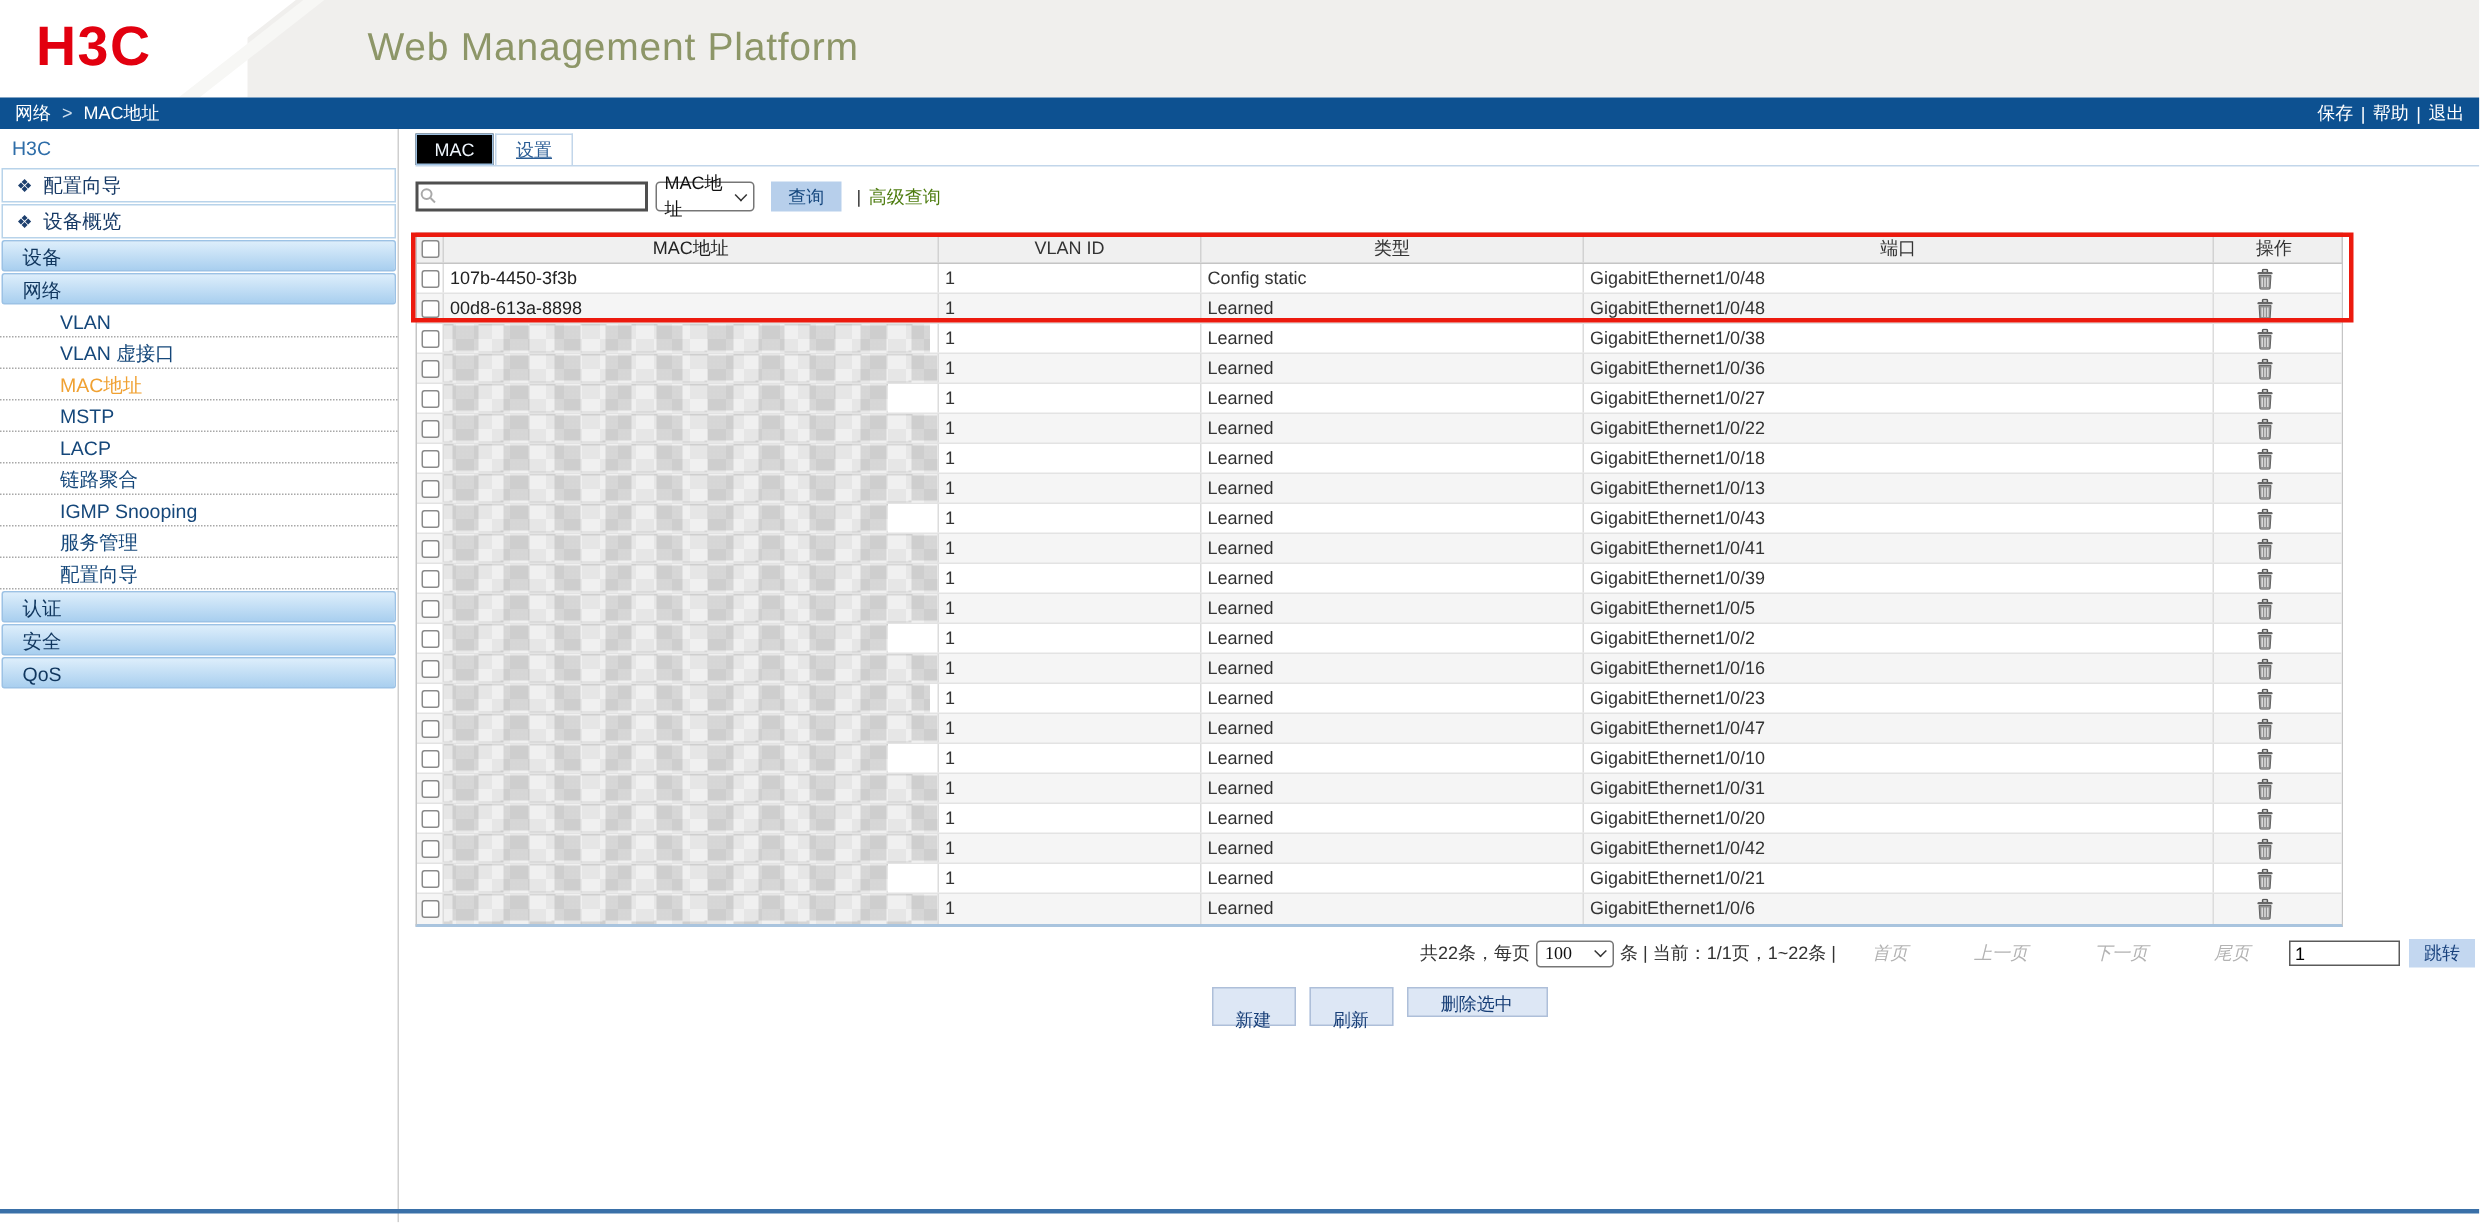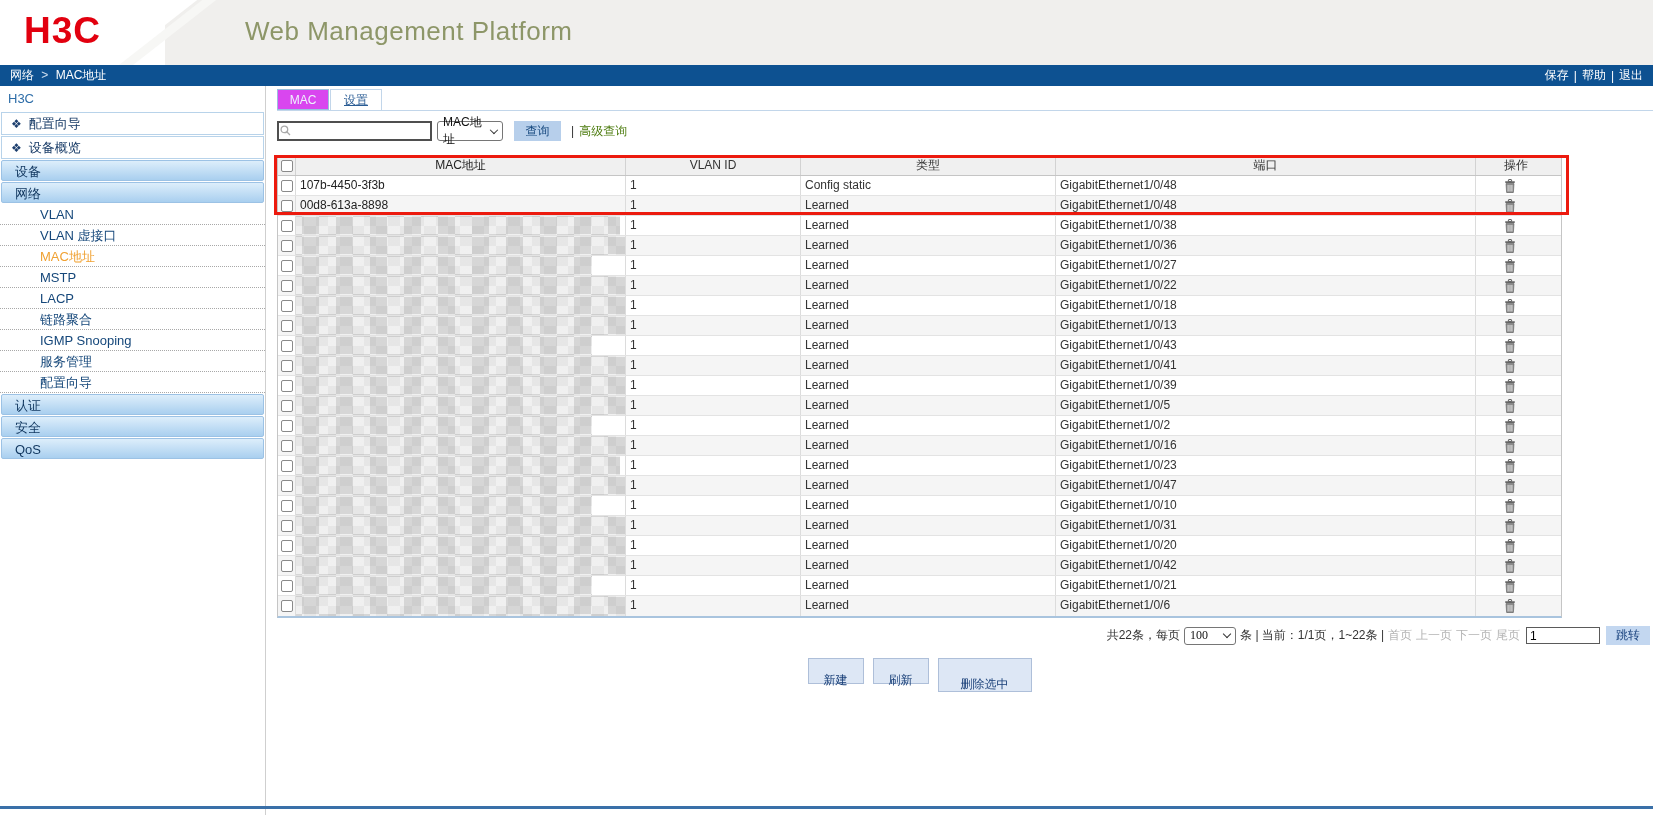--- a/index.html
+++ b/index.html
@@ -29,21 +29,21 @@
   .sb-boxed .diamond { color:#1d3f6e; font-size:12px; margin-right:7px; }
   .sb-header { height:21px; line-height:21px; margin:1px 1px 1px 1px; border:1px solid #9cc2e5; border-radius:2px; background:linear-gradient(#ddeefb,#a9cfef); color:#10365e; padding-left:13px; cursor:pointer; }
   .sb-sub { height:21px; line-height:21px; padding-left:40px; border-bottom:1px dotted #a8a8a8; color:#15477a; cursor:pointer; }
   .sb-sub.active { color:#f0a132; }
 
   
   .content { position:absolute; left:267px; top:86px; right:0; bottom:0; background:#fff; }
 
   .tabbar { margin:3px 0 0 10px; border-bottom:1px solid #c2d6ea; height:22px; display:flex; }
   .tab { width:52px; height:21px; line-height:21px; text-align:center; font-size:12px; margin-right:1px; cursor:pointer; }
-  .tab.active { background:#d946ef; color:#eef5fc; border:1px solid #9cbede; }
+  .tab.active { background:#000000; color:#eef5fc; border:1px solid #9cbede; }
   .tab.inactive { background:#fff; color:#2a5c94; border:1px solid #c2d6ea; border-bottom:none;text-decoration:underline; }
 
   .search-row { margin:9px 0 0 10px; height:22px; display:flex; align-items:center; font-size:12px; }
   .search-box { position:relative; width:155px; height:20px; }
   .search-box input { width:155px; height:20px; border:2px solid #4f4f4f; padding:0 3px 0 17px; font-size:12px; outline:none; }
   .search-box svg { position:absolute; left:3px; top:4px; }
   .dd { display:flex; align-items:center; justify-content:space-between; border:1px solid #767676; border-radius:3px; background:#fff; color:#111; padding:0 5px; cursor:pointer; }
   .field-dd { width:66px; height:20px; margin-left:5px; }
   .chev { width:6px; height:6px; border-right:1.6px solid #333; border-bottom:1.6px solid #333; transform:rotate(45deg); margin-top:-3px; }
   .btn-query { width:47px; height:20px; margin-left:11px; background:#b7cfeb; color:#15477e; text-align:center; line-height:20px; cursor:pointer; }
@@ -75,28 +75,28 @@
     background-size: 34px 34px, 24px 24px;
     background-position: 5px 3px, 0 0; }
   .t-row:nth-child(3n) .mosaic { width:340px; }
   .t-row:nth-child(4n+1) .mosaic { width:312px; }
   .t-row:nth-child(6n) .mosaic { width:362px; }
 
   
   .pager { margin-top:8px; margin-left:10px; width:1373px; display:flex; justify-content:flex-end; align-items:center; font-size:12px; color:#333; }
   .pager .txt { margin:0 2px; }
   .size-dd { width:52px; height:18px; margin:0 2px;font-family:Liberation Serif, serif; }
-  .pg-link { color:#b3b3b3; margin:0 2px; cursor:pointer; }
+  .pg-link { color:#b3b3b3; margin:0 22px; cursor:pointer;font-style:italic; }
   .pg-input { width:74px; height:17px; border:1px solid #5a5a5a; font-size:12px; padding:0 3px; margin:0 6px 0 4px; outline:none; }
   .btn-go { width:44px; height:19px; background:#c3d7f0; color:#17407c; text-align:center; line-height:19px; cursor:pointer; }
 
   
   .actions { margin-top:13px; margin-left:10px; width:1285px; display:flex; justify-content:center; gap:9px; }
   .act-btn { height:20px; line-height:18px; padding:12px 15px; background:#dde7f5; border:1px solid #aebfd9; color:#173e77; font-size:12px; text-align:center; cursor:pointer; }
-  .act-btn.wide { padding:16px 22px; }
+  .act-btn.wide { padding:1px 22px; }
 
   
   .red-annotation { position:absolute; left:274px; top:155px; width:1295px; height:60px; border:3px solid #ec1a0e; z-index:50; pointer-events:none; }
   .bottom-line { position:absolute; left:0; top:806px; width:1653px; height:3px; background:#3a70a8; }
 </style>
 </head>
 <body>
 
 <div id="page">
 

